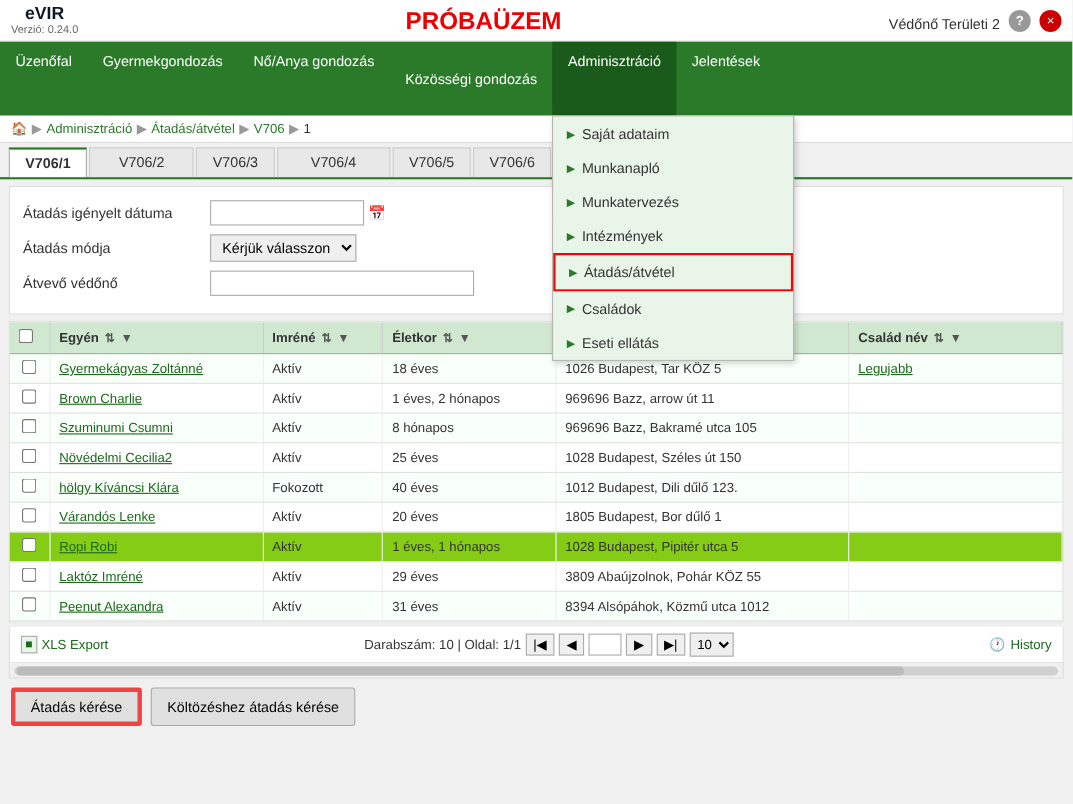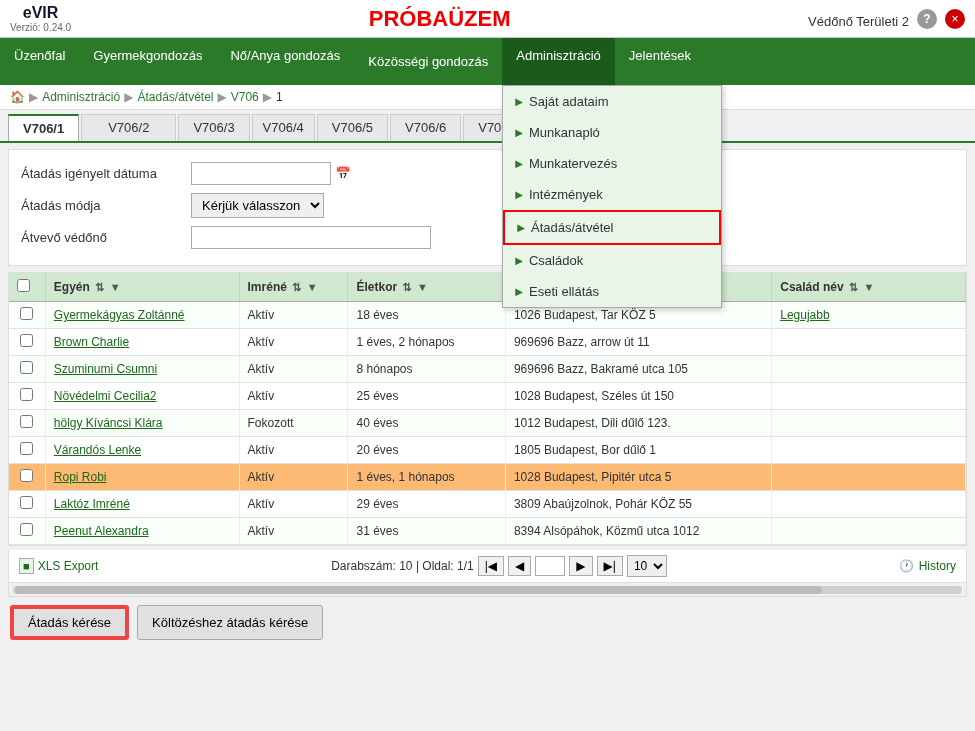--- a/index.html
+++ b/index.html
@@ -23,21 +23,21 @@
     <span style="font-size:13px;">Védőnő Területi 2</span>
     <span style="background:#999; color:#fff; border-radius:50%; width:20px; height:20px; display:flex; align-items:center; justify-content:center; font-size:12px; font-weight:bold; cursor:pointer;">?</span>
     <span style="background:#c00; color:#fff; border-radius:50%; width:20px; height:20px; display:flex; align-items:center; justify-content:center; font-size:12px; cursor:pointer;">×</span>
   </div>
 </div>
 
 <div style="display:flex; background:#2a7a2a; position:relative;">
   <div style="padding:10px 14px; color:#fff; cursor:pointer; font-size:13px;">Üzenőfal</div>
   <div style="padding:10px 14px; color:#fff; cursor:pointer; font-size:13px;">Gyermekgondozás</div>
   <div style="padding:10px 14px; color:#fff; cursor:pointer; font-size:13px;">Nő/Anya gondozás</div>
-  <div style="padding:16px 14px; color:#fff; cursor:pointer; font-size:13px;">Közösségi gondozás</div>
+  <div style="padding:26px 14px; color:#fff; cursor:pointer; font-size:13px;">Közösségi gondozás</div>
 
   <div style="padding:10px 14px; color:#fff; cursor:pointer; font-size:13px; background:#1a5a1a; position:relative;">
     Adminisztráció
     
     <div style="position:absolute; top:100%; left:0; background:#e8f5e8; border:1px solid #aaa; min-width:220px; z-index:100; box-shadow:2px 2px 6px rgba(0,0,0,0.2);">
       <div style="display:flex; align-items:center; gap:6px; padding:8px 12px; cursor:pointer; font-size:13px; color:#333; background:#e8f5e8;">
         <span style="color:#2a7a2a; font-size:10px;">▶</span>
         <span>Saját adataim</span>
       </div>
       <div style="display:flex; align-items:center; gap:6px; padding:8px 12px; cursor:pointer; font-size:13px; color:#333; background:#e8f5e8;">
@@ -78,21 +78,21 @@
   <span style="color:#999;">▶</span>
   <a href="#" style="color:#2a7a2a; text-decoration:none;">V706</a>
   <span style="color:#999;">▶</span>
   <span style="color:#333;">1</span>
 </div>
 
 <div style="display:flex; background:#f0f0f0; padding:4px 8px 0 8px; border-bottom:2px solid #2a7a2a;">
   <div style="padding:5px 14px; cursor:pointer; font-size:13px; border:1px solid #aaa; border-bottom:none; margin-right:2px; background:#fff; font-weight:bold; border-top:2px solid #2a7a2a;">V706/1</div>
   <div style="padding:5px 26px; cursor:pointer; font-size:13px; border:1px solid #ccc; border-bottom:none; margin-right:2px; background:#e8e8e8;">V706/2</div>
   <div style="padding:5px 14px; cursor:pointer; font-size:13px; border:1px solid #ccc; border-bottom:none; margin-right:2px; background:#e8e8e8;">V706/3</div>
-  <div style="padding:5px 10px; cursor:pointer; font-size:13px; border:1px solid #ccc; border-bottom:none; margin-right:2px; background:#e8e8e8;">V706/4</div>
+  <div style="padding:5px 30px; cursor:pointer; font-size:13px; border:1px solid #ccc; border-bottom:none; margin-right:2px; background:#e8e8e8;">V706/4</div>
   <div style="padding:5px 14px; cursor:pointer; font-size:13px; border:1px solid #ccc; border-bottom:none; margin-right:2px; background:#e8e8e8;">V706/5</div>
   <div style="padding:5px 14px; cursor:pointer; font-size:13px; border:1px solid #ccc; border-bottom:none; margin-right:2px; background:#e8e8e8;">V706/6</div>
   <div style="padding:5px 14px; cursor:pointer; font-size:13px; border:1px solid #ccc; border-bottom:none; margin-right:2px; background:#e8e8e8;">V706/7</div>
   <div style="padding:5px 14px; cursor:pointer; font-size:13px; border:1px solid #ccc; border-bottom:none; margin-right:2px; background:#e8e8e8;">V7...</div>
 </div>
 
 <div style="background:#fff; border:1px solid #ddd; margin:6px 8px; padding:12px;">
   <div style="display:flex; align-items:center; margin-bottom:8px;">
     <label style="width:170px; font-size:13px;">Átadás igényelt dátuma</label>
     <input type="text" style="border: 1px solid rgb(170, 170, 170); padding: 3px 6px; font-size: 13px; width: 140px;" value="">
@@ -184,21 +184,21 @@
           <td></td>
         </tr>
         <tr style="background: rgb(255, 255, 255);">
           <td style="text-align: center;"><input type="checkbox" style=""></td>
           <td><a href="#" style="color: rgb(26, 106, 26); text-decoration: underline;">Várandós Lenke</a></td>
           <td>Aktív</td>
           <td>20 éves</td>
           <td>1805 Budapest, Bor dűlő 1</td>
           <td></td>
         </tr>
-        <tr style="background: #fdba74;">
+        <tr style="background: #84cc16;">
           <td style="text-align: center;"><input type="checkbox" style=""></td>
           <td><a href="#" style="color: rgb(26, 106, 26); text-decoration: underline;">Ropi Robi</a></td>
           <td>Aktív</td>
           <td>1 éves, 1 hónapos</td>
           <td>1028 Budapest, Pipitér utca 5</td>
           <td></td>
         </tr>
         <tr style="background: rgb(255, 255, 255);">
           <td style="text-align: center;"><input type="checkbox" style=""></td>
           <td><a href="#" style="color: rgb(26, 106, 26); text-decoration: underline;">Laktóz Imréné</a></td>

